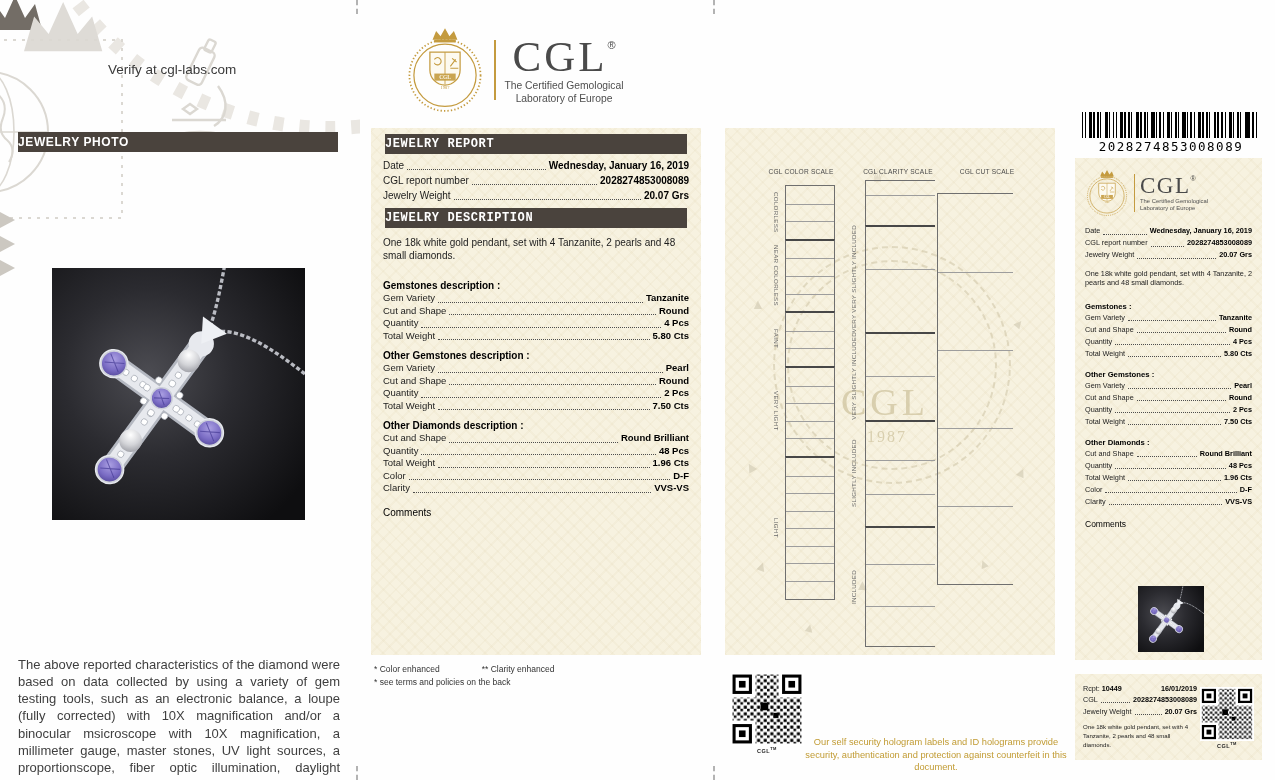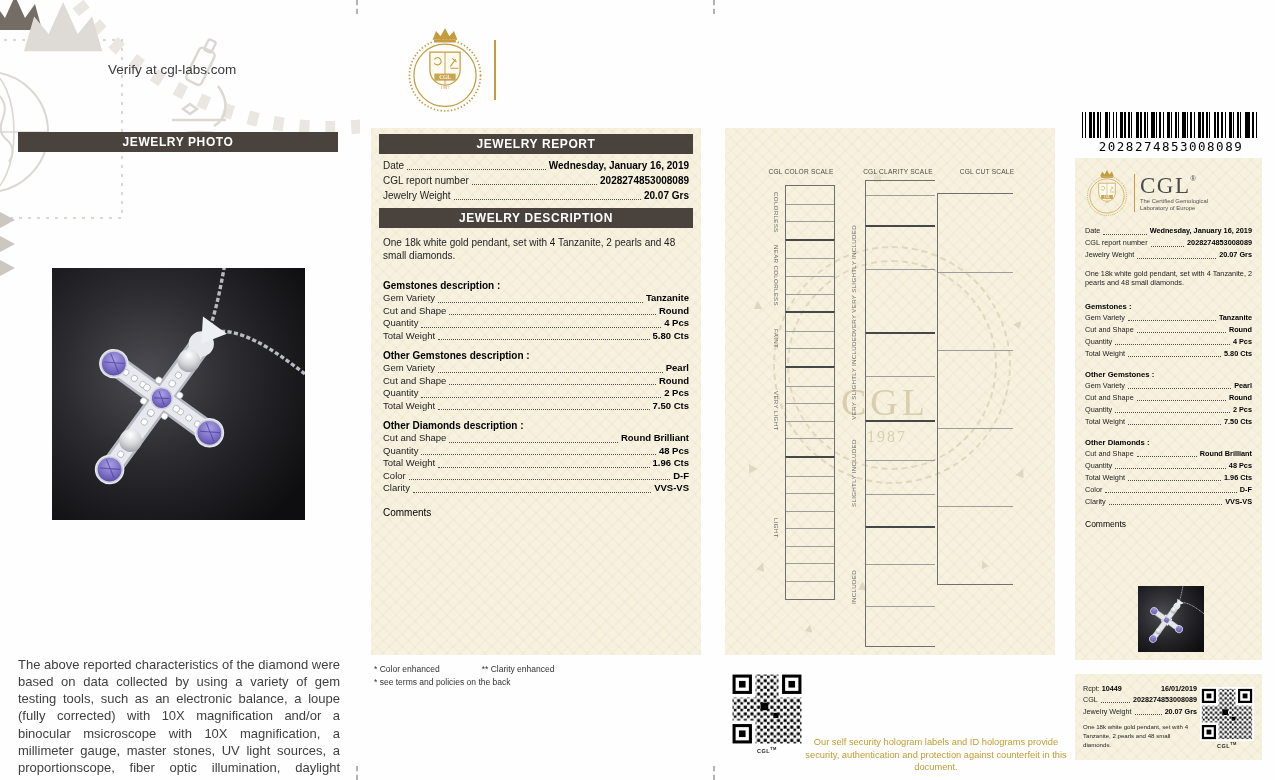--- a/index.html
+++ b/index.html
@@ -11,22 +11,22 @@
   
   .fold { position:absolute; width:0; border-left:2px dashed #b3b3b3; height:14px; }
 
   
   .panel { position:absolute; background-color:#f7f2e0;
     background-image:
       repeating-linear-gradient(45deg, rgba(190,166,104,0.06) 0 2px, transparent 2px 9px),
       repeating-linear-gradient(-45deg, rgba(190,166,104,0.06) 0 2px, transparent 2px 9px);
   }
   .bar { background:#4a433d; color:#fff; font-weight:bold; font-size:12px; letter-spacing:.6px;
-    text-align:center; height:20px; line-height:20px; }
-  .panel .bar { margin:6px 8px 0; }
+    text-align:left; height:20px; line-height:20px; }
+  .panel .bar { margin:6px 14px 0;font-family:Liberation Mono, monospace; }
 
   
   .dotrow { display:flex; align-items:flex-end; font-size:10px; margin:2px 0; line-height:1.3; }
   .dotrow .lbl { white-space:nowrap; color:#1c1c1c; }
   .dotrow .dots { flex:1; border-bottom:1.2px dotted #4e4e4e; margin:0 3px 2.5px; min-width:8px; }
   .dotrow .dots.nodots { border-bottom:none; }
   .dotrow .val { white-space:nowrap; font-weight:bold; color:#000; }
 
   
   .verify { left:108px; top:62px; font-size:13.5px; color:#3a3a3a; }
@@ -315,20 +315,27 @@
       <use href="#sym-pendant"></use>
     </svg>
   </div>
   <div class="abs disclaimer">The above reported characteristics of the diamond were based on data collected by using a variety of gem testing tools, such as an electronic balance, a loupe (fully corrected) with 10X magnification and/or a binocular msicroscope with 10X magnification, a millimeter gauge, master stones, UV light sources, a proportionscope, fiber optic illumination, daylight balanced lighting, etc. The above diagram (if shown) is an approximatite representation of the type and relative position of internal and external characteristics. Green symbols indicate external characteristics and red symbols indicate internal characteristics. This report is subject to the terms and conditions on the reverse. The foregoing report is made with the understanding, that the appraiser/gemologist assumes no liability with respect to any action that may be taken on the basis of this Report.</div>
 
   <div class="abs logo">
     <svg class="crest" viewBox="0 0 90 96">
         <use href="#sym-crest"></use>
       </svg>
     <div class="lg-div"></div>
+    <div class="lg-text">
+      <div><span class="lg-acro">CGL</span><span class="lg-reg">®</span></div>
+      <div class="lg-tag">
+        <div>The Certified Gemological</div>
+        <div>Laboratory of Europe</div>
+      </div>
+    </div>
   </div>
 
 
   <div class="panel panel-report">
     <div class="bar">JEWELRY REPORT</div>
     <div class="rows-block">
       <div class="dotrow">
           <span class="lbl">Date</span>
           <span class="dots"></span>
           <span class="val">Wednesday, January 16, 2019</span>

